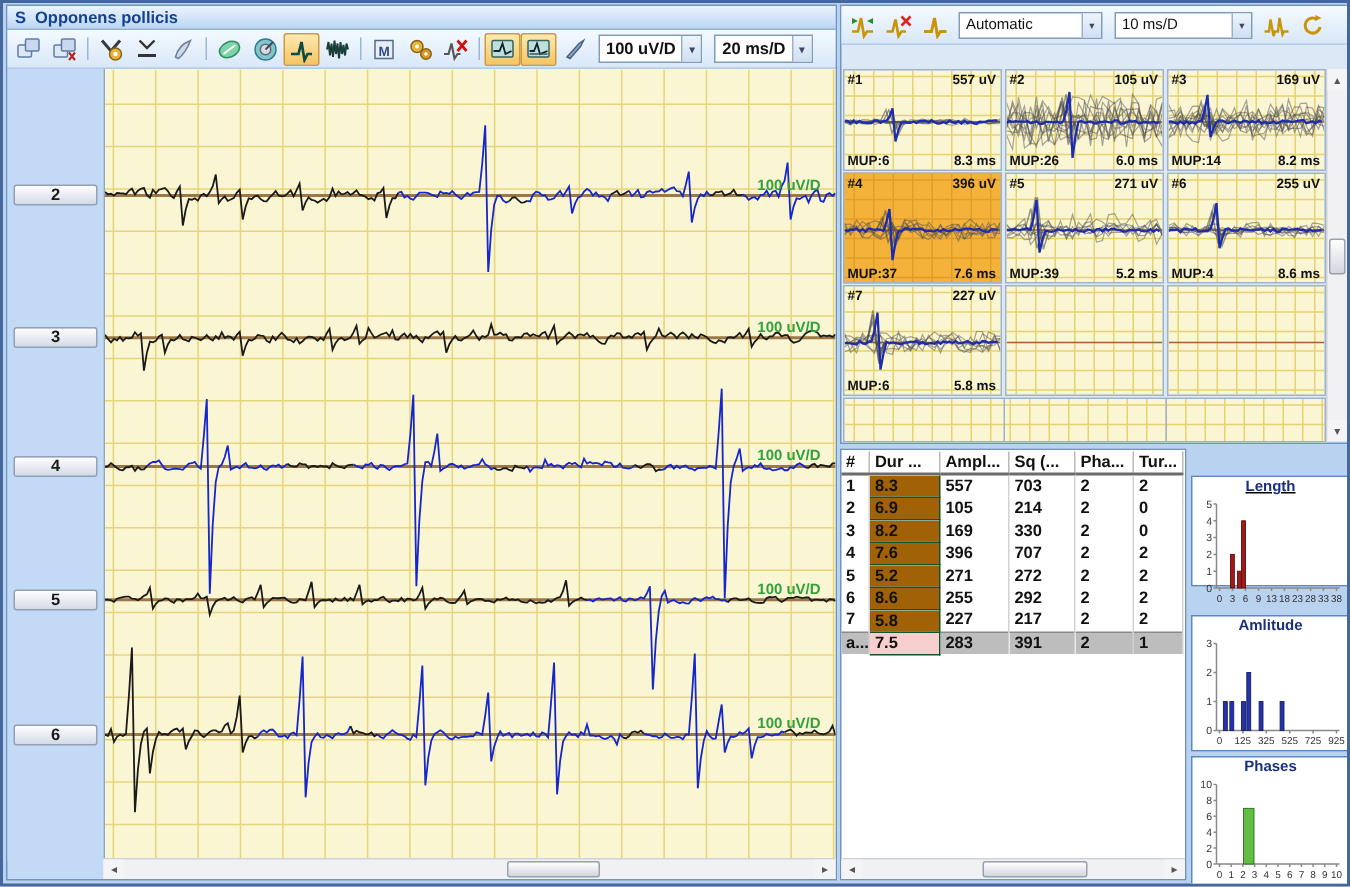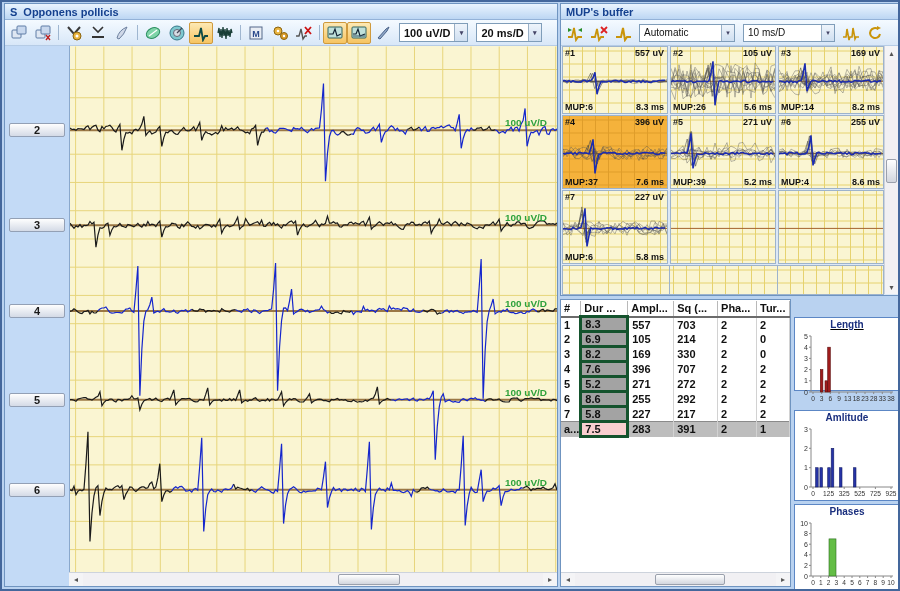--- a/index.html
+++ b/index.html
@@ -47,21 +47,21 @@
                border-left:1px solid #cdd3dc;display:flex;flex-direction:column;}
   #mup-vscroll .scroll-btn{width:100%;height:14px;}
   #mup-vscroll .scroll-track{flex:1;position:relative;}
   #mup-vscroll .scroll-thumb{left:1px;right:1px;height:24px;top:45%;width:11px;}
   
   #main-data-panel{left:558px;top:297px;width:231px;height:288px;background:#fff;}
   #main-table{border-collapse:collapse;table-layout:fixed;font-size:11px;font-weight:bold;color:#111;margin-top:1px;}
   #main-table th{text-align:left;padding:1px 0 1px 3px;border-right:1px solid #b9b9b9;border-bottom:2px solid #6b6b6b;
                  height:14px;overflow:hidden;white-space:nowrap;}
   #main-table td{padding:0 0 0 3px;height:15px;border-right:1px solid #d2d2d2;overflow:hidden;white-space:nowrap;}
-  #main-table td.pink{background:#a3a3a3;border:3px solid #14532d;}
+  #main-table td.pink{background:#a16207;border:1px solid #14532d;}
   #main-table tr.avg td{background:#bdbdbd;border-top:1px solid #8a8a8a;}
   #main-table tr.avg td.pink{background:#f8cfcf;}
   #md-scroll{left:0;right:0;bottom:0;}
   
   .hist-box{position:absolute;left:792px;width:106px;background:#fff;border:1px solid #5c87c5;}
   .hist-title{text-align:center;font-size:10px;font-weight:bold;color:#1a2f7e;height:12px;line-height:13px;}
   .hist-box svg{display:block;}
 </style>
 </head>
 <body>
@@ -269,23 +269,20 @@
     <div class="hscroll" id="emg-scroll">
       <div class="scroll-btn">◂</div>
       <div class="scroll-track">
         <div class="scroll-thumb" style="left:255px;width:62px;"></div>
       </div>
       <div class="scroll-btn">▸</div>
     </div>
   </div>
 
   <div id="mup-panel" class="panel">
-    <div class="titlebar">
-      <span>MUP's buffer</span>
-    </div>
     <div class="toolbar" style="height:26px;">
       <span id="mup-icons-a" style="display:flex;align-items:center;">
           <div class="tb-btn">
             <svg width="18" height="18" viewBox="0 0 18 18">
               <path d="M2 13 L6 13 L8 4 L10 16 L12 13 L16 13" stroke="#c9940a" stroke-width="1.8" fill="none"></path>
               <path d="M2 4 l4 2 -4 2 Z" fill="#2a8f2a"></path>
               <path d="M16 4 l-4 2 4 2 Z" fill="#2a8f2a"></path>
             </svg>
           </div>
           <div class="tb-btn">
@@ -382,21 +379,21 @@
             <polyline fill="none" stroke="rgba(82,82,82,0.5)" stroke-width="0.8" points="0,21.4 4,32.9 8,43.6 12,30.7 16,43.1 20,51.0 24,31.5 28,40.7 32,36.9 36,21.2 40,29.2 44,17.6 48,18.0 52,20.0 56,50.2 60,18.6 64,50.2 68,20.2 72,45.5 76,41.6 80,37.0 84,21.3 88,21.7 92,47.6 96,44.4 100,19.1 104,17.7"></polyline>
             <polyline fill="none" stroke="rgba(82,82,82,0.5)" stroke-width="0.8" points="0,43.0 4,52.6 8,17.8 12,36.9 16,49.8 20,23.0 24,34.7 28,38.6 32,28.3 36,39.8 40,42.1 44,51.9 48,44.1 52,30.3 56,16.4 60,25.3 64,17.3 68,19.5 72,22.0 76,18.5 80,51.0 84,15.9 88,22.2 92,44.7 96,27.6 100,38.0 104,21.1"></polyline>
             <path d="M35.696691419370474 34.32 L39.696691419370474 15.9 L43.696691419370474 51.5 L47.696691419370474 34.32" stroke="rgba(70,70,70,0.55)" fill="none"></path>
             <path d="M33.151903834100814 34.32 L37.151903834100814 17.9 L41.151903834100814 45.2 L45.151903834100814 34.32" stroke="rgba(70,70,70,0.55)" fill="none"></path>
             <path d="M33.16514221895486 34.32 L37.16514221895486 20.7 L41.16514221895486 49.4 L45.16514221895486 34.32" stroke="rgba(70,70,70,0.55)" fill="none"></path>
             <polyline fill="none" stroke="#1b2cb0" stroke-width="1.5" points="0,34.8 2,33.5 4,34.4 6,33.8 8,34.0 10,34.1 12,34.1 14,33.8 16,35.2 18,34.6 20,33.8 22,35.5 24,35.5 26,34.2 28,34.2 30,34.4 32,34.6 34,34.1 36,35.1 38,33.6 40,26.3 42,14.3 44,58.3 46,43.9 48,34.1 50,33.6 52,34.9 54,34.4 56,33.9 58,35.1 60,35.4 62,34.3 64,34.3 66,33.9 68,34.4 70,34.9 72,33.3 74,33.2 76,35.4 78,35.4 80,34.6 82,33.6 84,34.0 86,33.6 88,35.2 90,34.9 92,34.3 94,34.7 96,34.7 98,34.3 100,35.1 102,34.4"></polyline>
           </svg>
           <span class="mup-txt" style="left:2px;top:1px;">#2</span>
           <span class="mup-txt" style="right:3px;top:1px;">105 uV</span>
           <span class="mup-txt" style="left:2px;bottom:1px;">MUP:26</span>
-          <span class="mup-txt" style="right:3px;bottom:1px;">5.6 ms</span>
+          <span class="mup-txt" style="right:3px;bottom:1px;">6.0 ms</span>
         </div>
         <div class="mup-cell" style="left: 216px; top: 0px; width: 106px; height: 68px;">
           <svg width="104" height="66">
             <line x1="6.5" y1="0" x2="6.5" y2="66" stroke="#e6d26f"></line>
             <line x1="19.5" y1="0" x2="19.5" y2="66" stroke="#e6d26f"></line>
             <line x1="32.5" y1="0" x2="32.5" y2="66" stroke="#e6d26f"></line>
             <line x1="45.5" y1="0" x2="45.5" y2="66" stroke="#e6d26f"></line>
             <line x1="58.5" y1="0" x2="58.5" y2="66" stroke="#e6d26f"></line>
             <line x1="71.5" y1="0" x2="71.5" y2="66" stroke="#e6d26f"></line>
             <line x1="84.5" y1="0" x2="84.5" y2="66" stroke="#e6d26f"></line>

